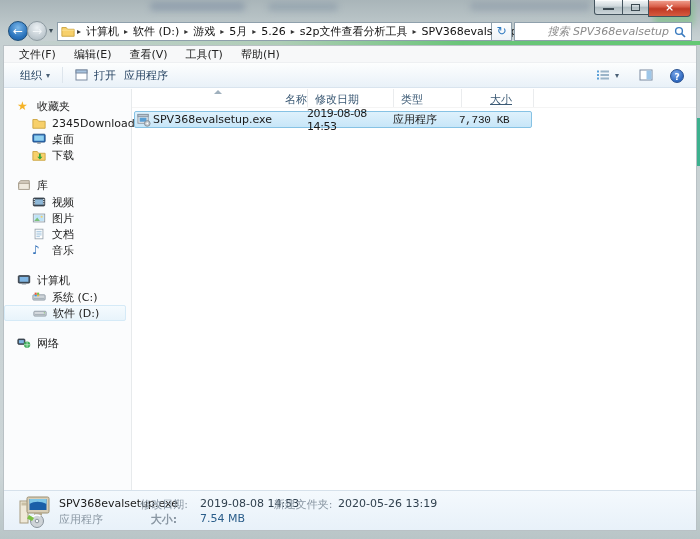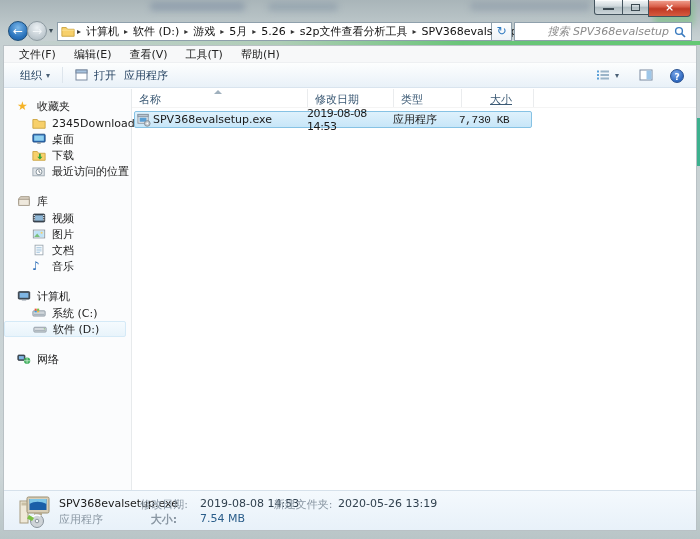--- a/index.html
+++ b/index.html
@@ -81,21 +81,21 @@
   .side-head { display:flex; align-items:center; height:17px; padding-left:13px; gap:5px; }
   .side-item { display:flex; align-items:center; height:16px; padding-left:28px; gap:5px; white-space:nowrap; }
   .side-item.hl { background:linear-gradient(#f5fbfe,#e8f4fb); border:1px solid #d5eaf7; border-radius:2px; margin-right:5px; }
   .icon16 { width:15px; height:13px; flex:0 0 auto; display:flex; }
   .star-glyph { color:#f5b327; font-size:12px; line-height:12px; }
   .note-glyph { color:#2f6fb8; font-size:12px; line-height:12px; }
 
   .filearea { flex:1; position:relative; font-size:11px; color:#1a1a1a; }
   .headers { display:flex; height:19px; color:#3c5a75; border-bottom:1px solid #f4f4f4; position:relative; }
   .hcell { border-right:1px solid #eaecee; padding-top:3px; padding-left:7px; }
-  .hc-name { width:176px; } .hc-mod { width:86px; } .hc-type { width:68px; } .hc-size { width:72px; text-align:center;text-decoration:underline; }
+  .hc-name { width:176px;text-align:right; } .hc-mod { width:86px; } .hc-type { width:68px; } .hc-size { width:72px; text-align:center;text-decoration:underline; }
   .sort-caret { position:absolute; left:82px; top:1px; width:0; height:0;
     border-left:4px solid transparent; border-right:4px solid transparent; border-bottom:4px solid #9fb0bd; }
 
   .file-row { position:absolute; top:22px; left:2px; width:398px; height:17px; display:flex; align-items:center;
     background:linear-gradient(#def1fc,#c8e6f8); border:1px solid #86c2e4; border-radius:2px; }
   .fc-icon { width:18px; padding-left:2px; display:flex; }
   .fc-name { width:154px; } .fc-mod { width:86px; letter-spacing:-.4px; } .fc-type { width:66px; }
   .fc-size { width:64px; text-align:left; padding-right:4px; letter-spacing:-.3px;font-family:Liberation Mono, monospace; }
 
   .details { position:absolute; left:0; bottom:0; right:0; height:40px;
@@ -255,30 +255,20 @@
           </div>
           <div class="side-item">
             <span class="icon16">
                 <svg width="14" height="12" viewBox="0 0 16 13">
                   <path d="M1 2.5h5l1.5 2H15v8H1z" fill="#f7d06b" stroke="#caa23d"></path>
                   <path d="M8 5v3.5h-2l3 3 3-3h-2V5z" fill="#2fa33a"></path>
                 </svg>
               </span>
             <span>下载</span>
           </div>
-          <div class="side-item">
-            <span class="icon16">
-                <svg width="14" height="12" viewBox="0 0 16 13">
-                  <rect x="1" y="3" width="13" height="9" fill="#dfe4e8" stroke="#9aa6b0"></rect>
-                  <circle cx="8" cy="7.5" r="3.4" fill="#fff" stroke="#7d8a94"></circle>
-                  <path d="M8 5.5v2l1.6 1" stroke="#5b6a74" fill="none"></path>
-                </svg>
-              </span>
-            <span>最近访问的位置</span>
-          </div>
         </div>
 
         <div class="side-sec">
           <div class="side-head">
             <span class="icon16">
                 <svg width="14" height="12" viewBox="0 0 16 13">
                   <path d="M2 4l2-2.5h10V10H2z" fill="#d8cfc0" stroke="#a09684"></path>
                   <rect x="2" y="4.5" width="12" height="7" fill="#efe9dd" stroke="#a09684"></rect>
                 </svg>
               </span>

